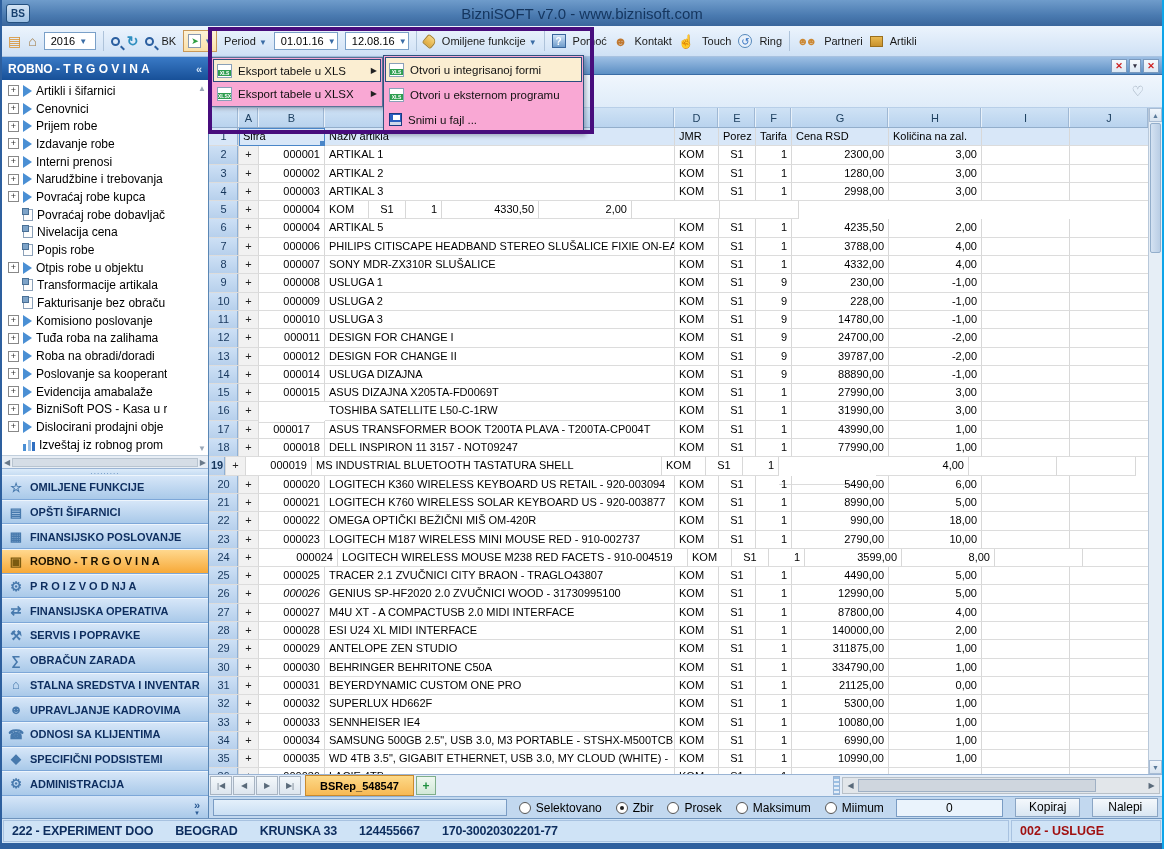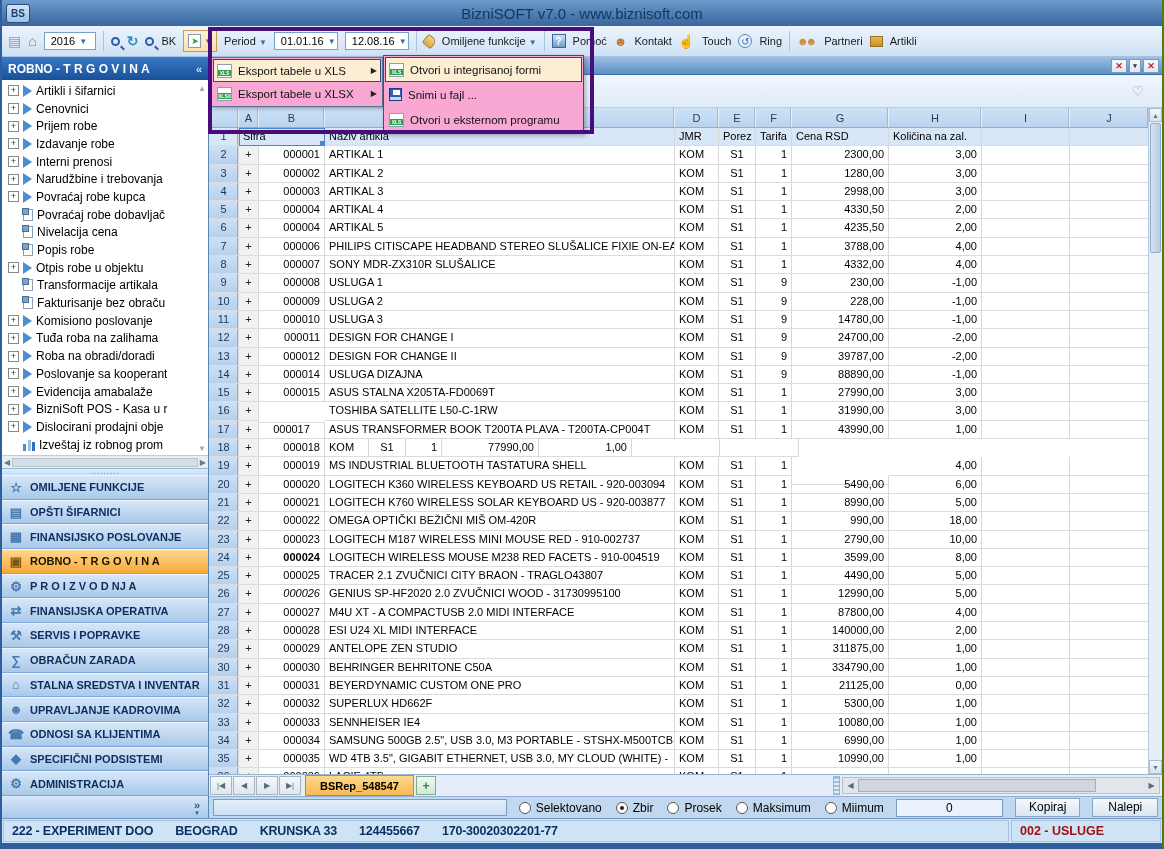--- a/index.html
+++ b/index.html
@@ -1,18 +1,18 @@
 <!DOCTYPE html>
 <html><head>
 <meta charset="utf-8">
 <style>
   * { margin:0; padding:0; box-sizing:border-box; }
   html,body { width:1164px; height:849px; overflow:hidden; }
   body { font-family:"Liberation Sans", sans-serif; font-size:11px; background:#c7dcf3; position:relative; }
-  .app { position:absolute; inset:0; border-left:2px solid #2d5f9e; border-right:2px solid #4d7c0f; }
+  .app { position:absolute; inset:0; border-left:2px solid #2d5f9e; border-right:2px solid #0ea5e9; }
 
   
   .titlebar { height:26px; background:linear-gradient(#6f9ccb,#4a7ab0 60%,#3a669c); display:flex; align-items:center; position:relative; }
   .bs-badge { width:24px; height:19px; margin-left:4px; background:linear-gradient(#d5e4f4,#9cc0e4); border:1px solid #24507f; border-radius:3px; color:#16406f; font-weight:bold; font-size:10px; display:flex; align-items:center; justify-content:center; }
   .title-text { position:absolute; left:0; right:0; text-align:center; color:#14355e; font-size:15px; }
 
   
   .toolbar { height:31px; background:linear-gradient(#ecf4fd,#cfe1f5); border-bottom:1px solid #a8c2e0; display:flex; align-items:center; padding:0 6px; gap:7px; }
   .tb-sep { width:1px; height:20px; background:#aec3da; }
   .tb-ic { font-size:14px; line-height:14px; }
@@ -433,21 +433,20 @@
                 <div class="g-cell ral" style="width: 36px;">1</div>
                 <div class="g-cell ral" style="width: 97px;">2998,00</div>
                 <div class="g-cell ral" style="width: 93px;">3,00</div>
                 <div class="g-cell " style="width: 88px;"></div>
                 <div class="g-cell " style="width: 79px;"></div>
               </div>
               <div class="g-row">
                 <div class="g-cell g-num" style="width: 30px;">5</div>
                 <div class="g-cell g-plus" style="width: 20px;">+</div>
                 <div class="g-cell ral" style="width: 66px;">000004</div>
-                <div class="g-cell " style="width: 350px;">ARTIKAL 4</div>
                 <div class="g-cell " style="width: 44px;">KOM</div>
                 <div class="g-cell cal" style="width: 37px;">S1</div>
                 <div class="g-cell ral" style="width: 36px;">1</div>
                 <div class="g-cell ral" style="width: 97px;">4330,50</div>
                 <div class="g-cell ral" style="width: 93px;">2,00</div>
                 <div class="g-cell " style="width: 88px;"></div>
                 <div class="g-cell " style="width: 79px;"></div>
               </div>
               <div class="g-row">
                 <div class="g-cell g-num" style="width: 30px;">6</div>
@@ -563,21 +562,21 @@
                 <div class="g-cell ral" style="width: 36px;">9</div>
                 <div class="g-cell ral" style="width: 97px;">88890,00</div>
                 <div class="g-cell ral" style="width: 93px;">-1,00</div>
                 <div class="g-cell " style="width: 88px;"></div>
                 <div class="g-cell " style="width: 79px;"></div>
               </div>
               <div class="g-row">
                 <div class="g-cell g-num" style="width: 30px;">15</div>
                 <div class="g-cell g-plus" style="width: 20px;">+</div>
                 <div class="g-cell ral" style="width: 66px;">000015</div>
-                <div class="g-cell " style="width: 350px;">ASUS STALNA X205TA-FD0069T</div>
+                <div class="g-cell " style="width: 350px;">ASUS DIZAJNA X205TA-FD0069T</div>
                 <div class="g-cell " style="width: 44px;">KOM</div>
                 <div class="g-cell cal" style="width: 37px;">S1</div>
                 <div class="g-cell ral" style="width: 36px;">1</div>
                 <div class="g-cell ral" style="width: 97px;">27990,00</div>
                 <div class="g-cell ral" style="width: 93px;">3,00</div>
                 <div class="g-cell " style="width: 88px;"></div>
                 <div class="g-cell " style="width: 79px;"></div>
               </div>
               <div class="g-row">
                 <div class="g-cell g-num" style="width: 30px;">16</div>
@@ -602,30 +601,31 @@
                 <div class="g-cell ral" style="width: 36px;">1</div>
                 <div class="g-cell ral" style="width: 97px;">43990,00</div>
                 <div class="g-cell ral" style="width: 93px;">1,00</div>
                 <div class="g-cell " style="width: 88px;"></div>
                 <div class="g-cell " style="width: 79px;"></div>
               </div>
               <div class="g-row">
                 <div class="g-cell g-num" style="width: 30px;">18</div>
                 <div class="g-cell g-plus" style="width: 20px;">+</div>
                 <div class="g-cell ral" style="width: 66px;">000018</div>
+                <div class="g-cell " style="width: 350px;">DELL INSPIRON 11 3157 - NOT09247</div>
                 <div class="g-cell " style="width: 44px;">KOM</div>
                 <div class="g-cell cal" style="width: 37px;">S1</div>
                 <div class="g-cell ral" style="width: 36px;">1</div>
                 <div class="g-cell ral" style="width: 97px;">77990,00</div>
                 <div class="g-cell ral" style="width: 93px;">1,00</div>
                 <div class="g-cell " style="width: 88px;"></div>
                 <div class="g-cell " style="width: 79px;"></div>
               </div>
               <div class="g-row">
-                <div class="g-cell g-num" style="width: 30px;">19</div>
+                <div class="g-cell g-num" style="width: 17px; font-weight: bold;">19</div>
                 <div class="g-cell g-plus" style="width: 20px;">+</div>
                 <div class="g-cell ral" style="width: 66px;">000019</div>
                 <div class="g-cell " style="width: 350px;">MS INDUSTRIAL BLUETOOTH TASTATURA SHELL</div>
                 <div class="g-cell " style="width: 44px;">KOM</div>
                 <div class="g-cell cal" style="width: 37px;">S1</div>
                 <div class="g-cell ral" style="width: 36px;">1</div>
                 <div class="g-cell ral" style="width: 97px; margin-top: 27px;">4830,00</div>
                 <div class="g-cell ral" style="width: 93px;">4,00</div>
                 <div class="g-cell " style="width: 88px;"></div>
                 <div class="g-cell " style="width: 79px;"></div>
@@ -678,21 +678,21 @@
                 <div class="g-cell cal" style="width: 37px;">S1</div>
                 <div class="g-cell ral" style="width: 36px;">1</div>
                 <div class="g-cell ral" style="width: 97px;">2790,00</div>
                 <div class="g-cell ral" style="width: 93px;">10,00</div>
                 <div class="g-cell " style="width: 88px;"></div>
                 <div class="g-cell " style="width: 79px;"></div>
               </div>
               <div class="g-row">
                 <div class="g-cell g-num" style="width: 30px;">24</div>
                 <div class="g-cell g-plus" style="width: 20px;">+</div>
-                <div class="g-cell ral" style="width: 66px; font-weight: bold;">000024</div>
+                <div class="g-cell ral" style="width: 79px;">000024</div>
                 <div class="g-cell " style="width: 350px;">LOGITECH WIRELESS MOUSE M238 RED FACETS - 910-004519</div>
                 <div class="g-cell " style="width: 44px;">KOM</div>
                 <div class="g-cell cal" style="width: 37px;">S1</div>
                 <div class="g-cell ral" style="width: 36px;">1</div>
                 <div class="g-cell ral" style="width: 97px;">3599,00</div>
                 <div class="g-cell ral" style="width: 93px;">8,00</div>
                 <div class="g-cell " style="width: 88px;"></div>
                 <div class="g-cell " style="width: 79px;"></div>
               </div>
               <div class="g-row">
@@ -933,24 +933,24 @@
         <div class="m-arrow">▶</div>
       </div>
     </div>
 
   <div class="menu menu2" id="menu2">
       <div class="m-item hl">
         <div class="xls-ic" data-t="XLS"></div>
         <div>Otvori u integrisanoj formi</div>
       </div>
       <div class="m-item">
+        <div class="xls-ic" data-t="XLS"></div>
+        <div>Otvori u eksternom programu</div>
+      </div>
+      <div class="m-item">
         <div class="save-ic"></div>
         <div>Snimi u fajl ...</div>
       </div>
-      <div class="m-item">
-        <div class="xls-ic" data-t="XLS"></div>
-        <div>Otvori u eksternom programu</div>
-      </div>
     </div>
 
   <div class="annotation"></div>
 
 </div>
 
 </body></html>

